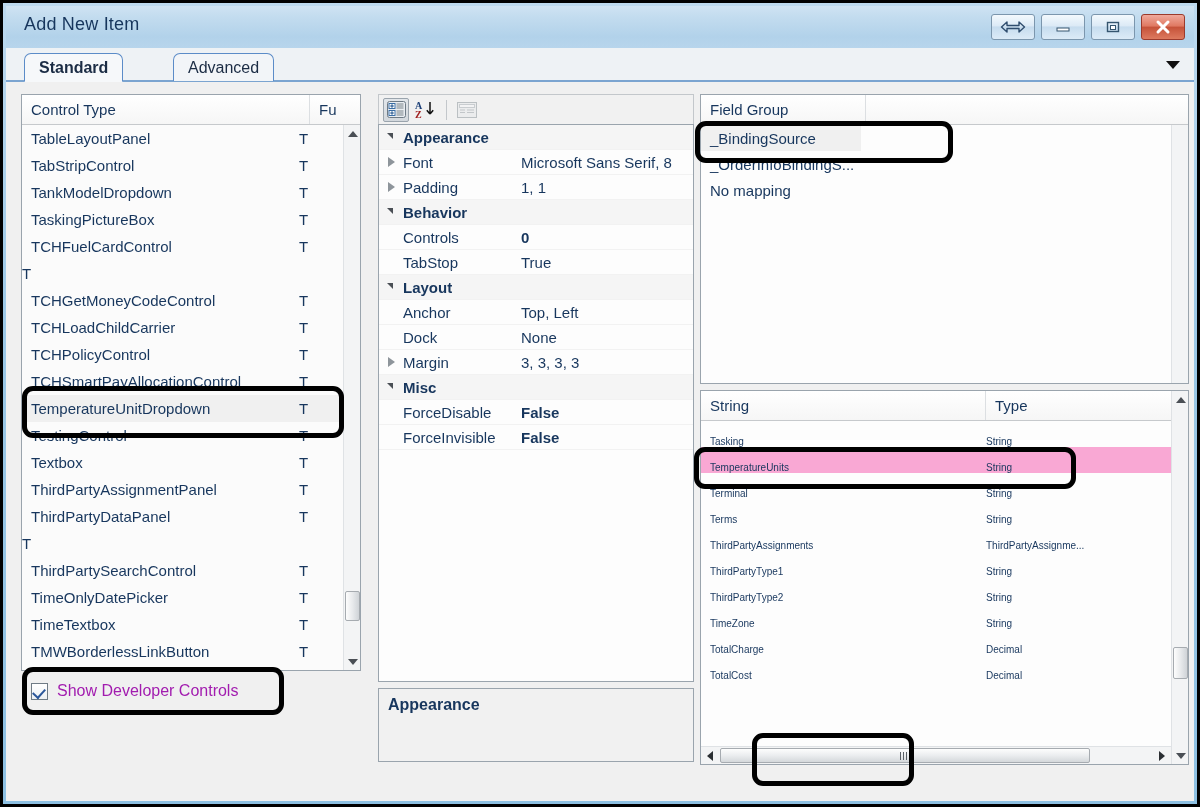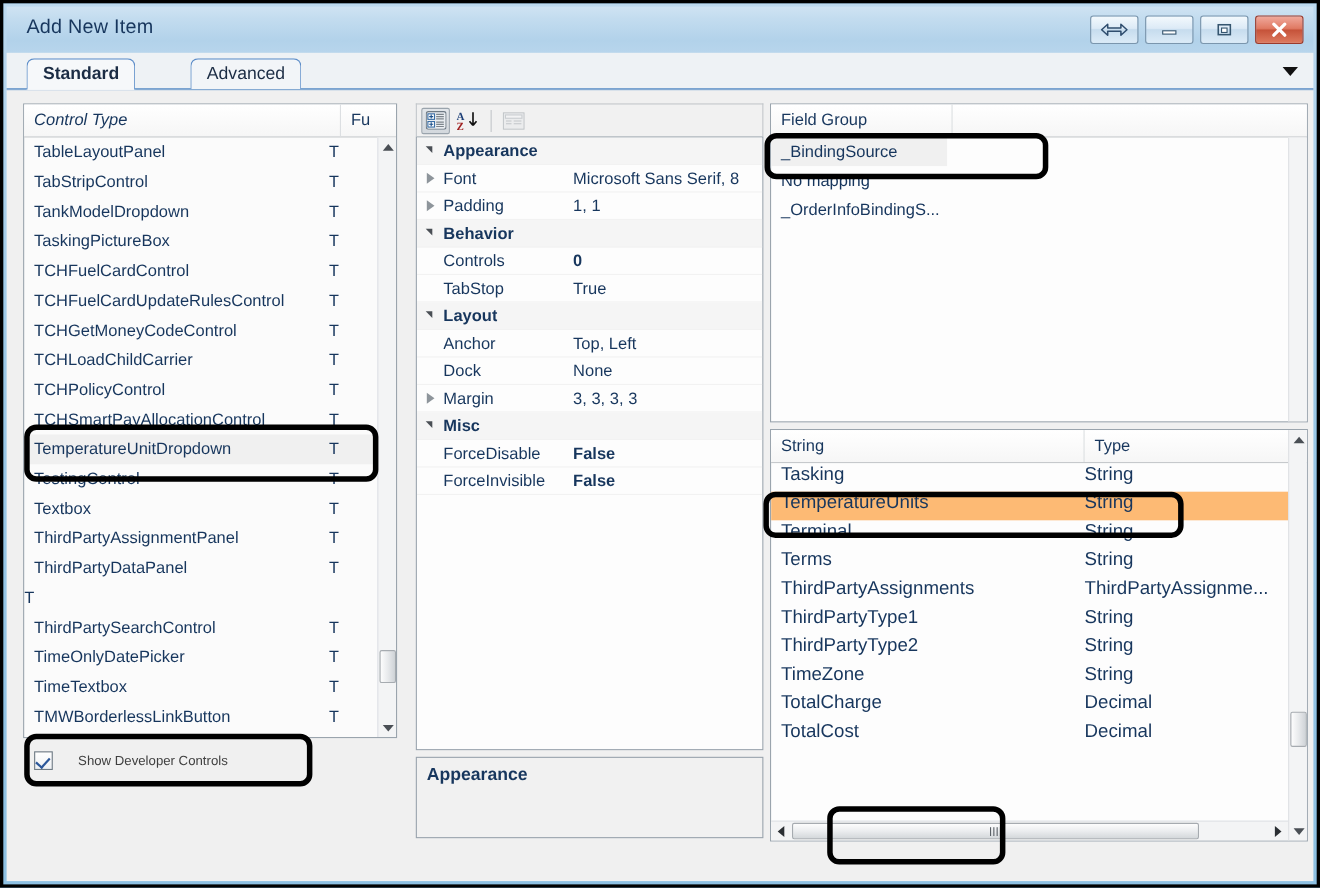--- a/index.html
+++ b/index.html
@@ -137,21 +137,21 @@
   .cbx {
     width: 17px; height: 17px; border: 1px solid #6f7b85;
     background: linear-gradient(180deg,#ffffff 0%, #eef1f4 100%);
     position: relative; flex: none; cursor: default;
   }
   .cbx.checked::after {
     content:""; position:absolute; left:3px; top:2px;
     width:6px; height:10px; border:solid #2b579a; border-width:0 2.4px 2.4px 0;
     transform: rotate(42deg);
   }
-  .cbx-label { font-size: 12px; color: #404040; margin-left: 23px; white-space: nowrap; cursor: default; }
+  .cbx-label { font-size: 16px; color: #a21caf; margin-left: 9px; white-space: nowrap; cursor: default; }
 
   
   #propToolbar {
     position: absolute; left: 372px; top: 12px; width: 316px; height: 30px;
     background: #f1f1f1; border: 1px solid #c3c7cb; border-bottom: none;
     display: flex; align-items: center; padding-left: 4px; gap: 4px;
   }
   .tbbtn {
     width: 26px; height: 24px; display:flex; align-items:center; justify-content:center;
     border: 1px solid transparent; border-radius: 2px; cursor: default;
@@ -192,24 +192,24 @@
   .fgrow {
     height: 26px; display:flex; align-items:center; padding-left: 9px;
     font-size: 15px; color: #17365d; white-space: nowrap; cursor: default;
   }
   .fgrow.sel { background:#f0f0f0; width: 160px; }
 
   
   #fieldGridPanel { left: 694px; top: 308px; width: 489px; height: 375px; background:#fdfdfd; }
   .fgd-rows { position:absolute; left:0; top:30px; right:17px; bottom:18px; overflow:hidden; }
   .fgdrow {
-    height: 26px; display:flex; align-items:flex-start;
-    font-size: 17px; color:#17365d; white-space: nowrap; cursor: default;
-  }
-  .fgdrow.sel { background:#fdba74; }
+    height: 26px; display:flex; align-items:flex-end;
+    font-size: 10px; color:#17365d; white-space: nowrap; cursor: default;
+  }
+  .fgdrow.sel { background:#f9a8d4; }
   .fgdrow .f1 { width: 285px; padding-left: 9px; overflow:hidden; }
   .fgdrow .f2 { overflow:hidden; }
 
   .hsb {
     position: absolute; left:0; right:17px; bottom:0; height:18px;
     background:#f3f4f5; border-top:1px solid #dfe2e5;
     display:flex; align-items:center;
   }
   .hsb .harrow { width:18px; height:17px; display:flex;align-items:center;justify-content:center; cursor:default; }
   .hsb .hthumb {
@@ -270,21 +270,21 @@
     <div class="tab t2">
       <span>Advanced</span>
     </div>
     <div class="tabdrop"></div>
   </div>
 
   <div class="body">
 
     <div class="panel" id="controlListPanel">
       <div class="grid-header">
-        <div class="gh-cell" style="left:0;width:288px;font-style:italic;">Control Type</div>
+        <div class="gh-cell" style="left:0;width:288px;">Control Type</div>
         <div class="gh-cell" style="left:288px;width:35px;border-right:none;">Fu</div>
       </div>
       <div class="list-rows" id="controlRows">
           <div class="lrow">
             <div class="c1">TableLayoutPanel</div>
             <div class="c2">T</div>
           </div>
           <div class="lrow">
             <div class="c1">TabStripControl</div>
             <div class="c2">T</div>
@@ -295,21 +295,20 @@
           </div>
           <div class="lrow">
             <div class="c1">TaskingPictureBox</div>
             <div class="c2">T</div>
           </div>
           <div class="lrow">
             <div class="c1">TCHFuelCardControl</div>
             <div class="c2">T</div>
           </div>
           <div class="lrow">
-            <div class="c1">TCHFuelCardUpdateRulesControl</div>
             <div class="c2">T</div>
           </div>
           <div class="lrow">
             <div class="c1">TCHGetMoneyCodeControl</div>
             <div class="c2">T</div>
           </div>
           <div class="lrow">
             <div class="c1">TCHLoadChildCarrier</div>
             <div class="c2">T</div>
           </div>
@@ -490,22 +489,22 @@
       <div class="dtitle">Appearance</div>
     </div>
 
     <div class="panel" id="fieldGroupPanel">
       <div class="grid-header">
         <div class="gh-cell" style="left:0;width:165px;">Field Group</div>
         <div class="gh-cell" style="left:165px;right:0;border-right:none;"></div>
       </div>
       <div class="fg-rows" id="fgRows">
           <div class="fgrow sel">_BindingSource</div>
+          <div class="fgrow">_OrderInfoBindingS...</div>
           <div class="fgrow">No mapping</div>
-          <div class="fgrow">_OrderInfoBindingS...</div>
         </div>
       <div class="vsb"></div>
     </div>
 
     <div class="panel" id="fieldGridPanel">
       <div class="grid-header">
         <div class="gh-cell" style="left:0;width:285px;">String</div>
         <div class="gh-cell" style="left:285px;width:187px;border-right:none;">Type</div>
       </div>
       <div class="fgd-rows" id="fgdRows">

